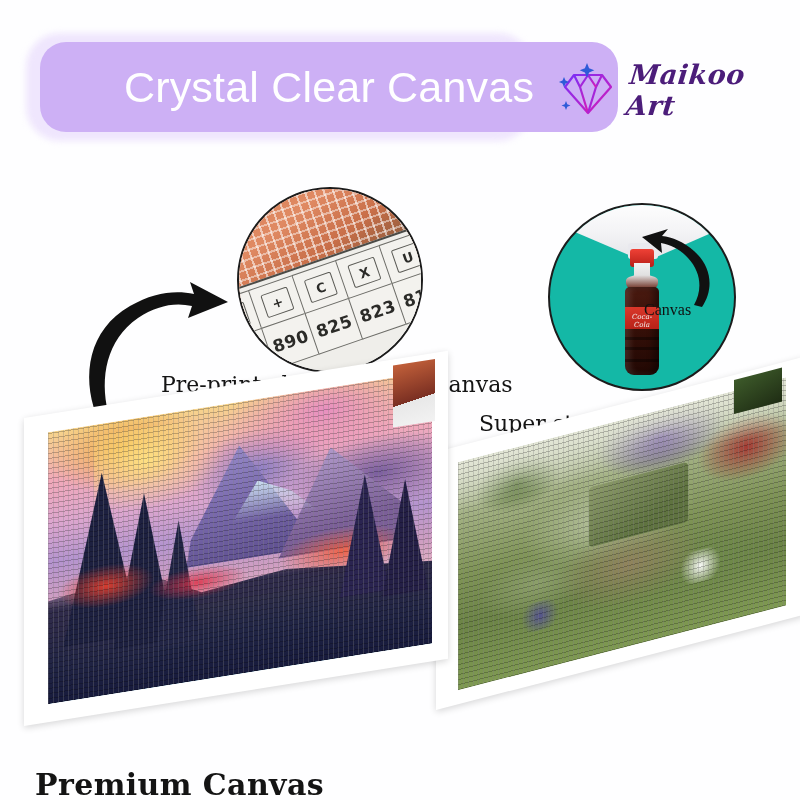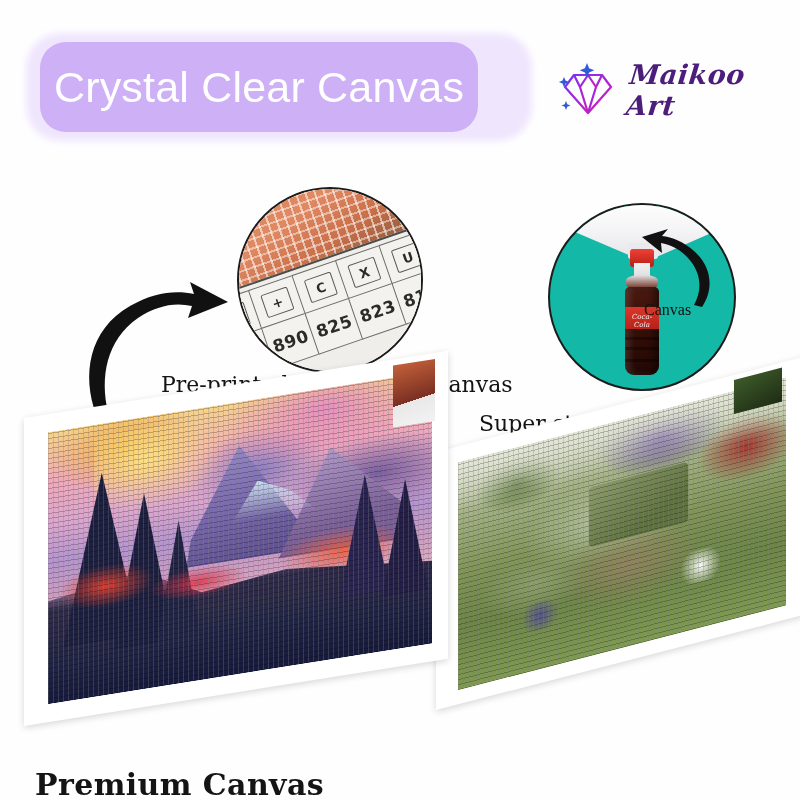--- a/index.html
+++ b/index.html
@@ -10,21 +10,21 @@
     overflow:hidden;
   }
   .page{position:relative;width:800px;height:800px;background:#fefeff;overflow:hidden;}
 
   
   .title-glow{
     position:absolute;left:26px;top:33px;width:506px;height:108px;
     background:#efe6fd;border-radius:34px;filter:blur(3px);
   }
   .title-pill{
-    position:absolute;left:40px;top:42px;width:438px;height:90px;
+    position:absolute;left:40px;top:42px;width:578px;height:90px;
     background:#cdb0f5;border-radius:26px;
     display:flex;align-items:center;justify-content:center;
   }
   .title-pill span{
     color:#ffffff;font-size:43px;font-weight:400;letter-spacing:.2px;
     font-family:"Liberation Sans", sans-serif;
     white-space:nowrap;
   }
 
   .brand{position:absolute;left:556px;top:57px;width:224px;height:66px;

